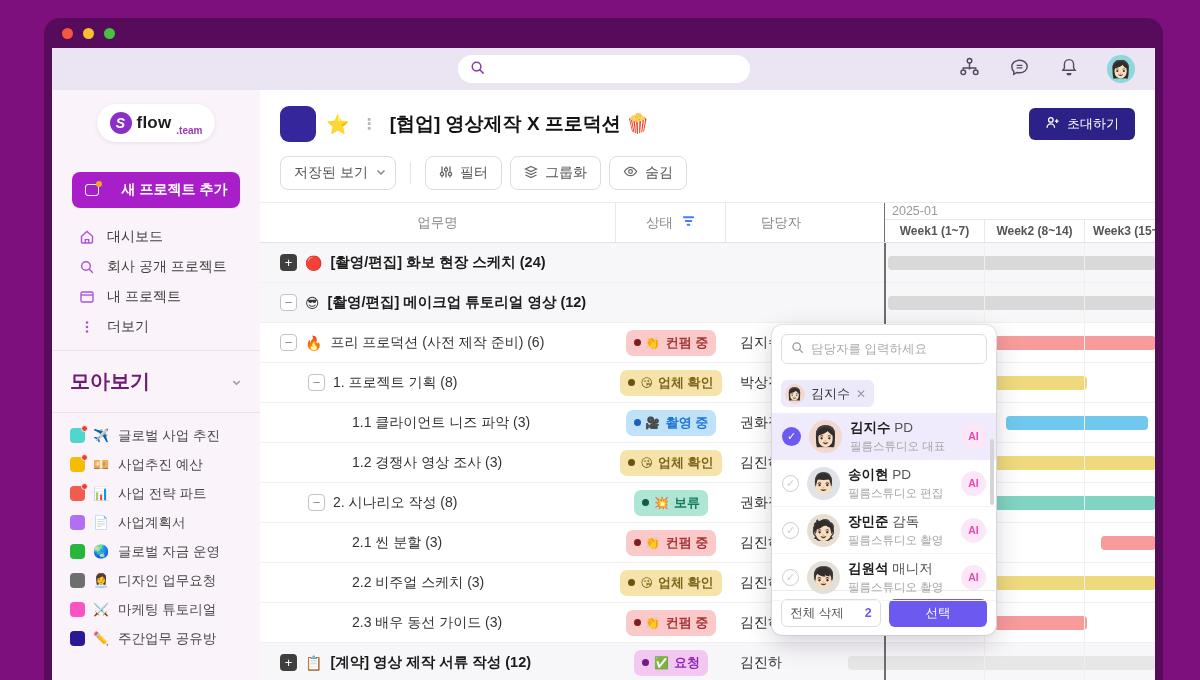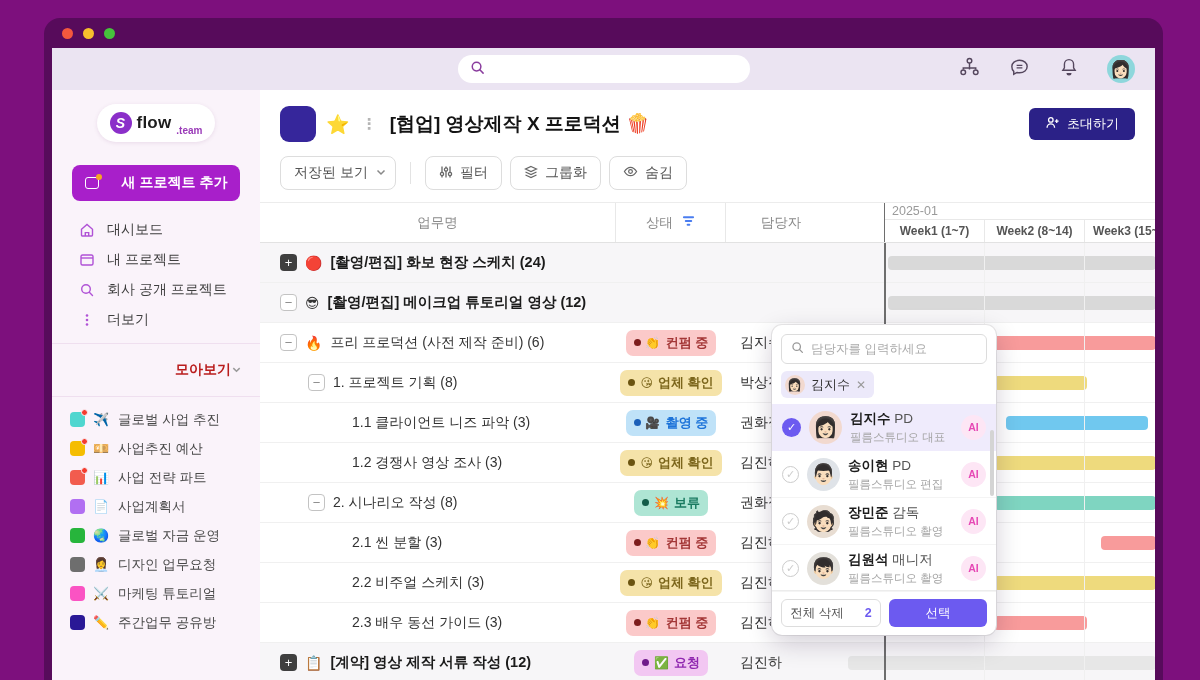--- a/index.html
+++ b/index.html
@@ -23,30 +23,30 @@
   
   .appbody { flex:1; display:flex; min-height:0; }
   .sidebar { width:208px; background:#faf3fa; flex:none; overflow:hidden; }
   .logo-wrap { display:flex; justify-content:center; padding:14px 0 10px; }
   .logo { background:#fff; height:38px; width:118px; border-radius:20px; display:flex; align-items:center;
           justify-content:center; gap:5px; box-shadow:0 1px 4px rgba(90,10,90,.10); }
   .logo-mark { width:22px; height:22px; border-radius:50%; background:#8b2fc9; color:#fff; font-weight:bold;
                font-size:14px; display:flex; align-items:center; justify-content:center; font-style:italic; }
   .logo-text { font-weight:bold; font-size:17px; color:#1d1d1d; letter-spacing:.2px; }
   .logo-suffix { font-size:10px; color:#9a3ab8; font-weight:bold; align-self:flex-end; margin-bottom:6px; }
-  .new-project { margin:13px 20px 14px; height:36px; background:#a81fca; border-radius:8px; color:#fff;
+  .new-project { margin:20px 20px 14px; height:36px; background:#a81fca; border-radius:8px; color:#fff;
                  font-size:14px; font-weight:bold; display:flex; align-items:center; justify-content:center; gap:23px; cursor:pointer; }
   .np-icon { position:relative; width:14px; height:12px; border:1.6px solid #fff; border-radius:3px; }
   .np-icon::after { content:""; position:absolute; right:-4px; top:-4px; width:6px; height:6px;
                     border-radius:50%; background:#f6a623; }
   .nav-item { height:30px; display:flex; align-items:center; gap:12px; padding:0 26px; font-size:14px; color:#3e3e3e; cursor:pointer; }
   .nav-item .nav-ic { width:17px; display:flex; justify-content:center; }
   .side-divider { height:1px; background:#efdfef; margin:8px 0; }
-  .section-head { display:flex; align-items:center; justify-content:flex-end; padding:9px 18px;
-                  font-weight:bold; font-size:14px; color:#b91c1c; cursor:pointer; }
+  .section-head { display:flex; align-items:center; justify-content:space-between; padding:9px 18px;
+                  font-weight:bold; font-size:20px; color:#701a75; cursor:pointer; }
   .proj-item { height:29px; display:flex; align-items:center; gap:8px; padding:0 18px; font-size:13.5px; color:#4a4a4a; cursor:pointer; white-space:nowrap; }
   .chip { width:15px; height:15px; border-radius:4px; position:relative; flex:none; }
   .chip .reddot { position:absolute; right:-3px; top:-3px; width:7px; height:7px; border-radius:50%;
                   background:#f43b2e; border:1.5px solid #faf3fa; }
   .proj-emoji { font-size:13px; width:17px; text-align:center; flex:none; }
   
   .main { flex:1; min-width:0; background:#fff; position:relative; overflow:hidden; }
   .proj-header { display:flex; align-items:center; gap:10px; padding:16px 20px 8px; }
   .proj-color { width:36px; height:36px; border-radius:9px; background:#36269b; flex:none; }
   .star { font-size:19px; }
@@ -93,21 +93,21 @@
   .cell.c-assignee { width:110px; padding-left:14px; font-size:14px; color:#333; }
   .cell.c-gantt { flex:1; position:relative; overflow:hidden; }
   .gbar { position:absolute; top:13px; height:14px; border-radius:4px; }
   .vline { position:absolute; top:0; bottom:0; width:1px; z-index:2; }
   .vline.dark { width:1.5px; background:#6e6e6e; }
   .vline.light { background:#f0f0f0; }
   
   .popup { position:absolute; left:728px; top:307px; width:224px; height:310px; background:#fff; z-index:20;
            border-radius:10px; box-shadow:0 8px 26px rgba(30,10,50,.20), 0 0 0 1px #ececec;
            display:flex; flex-direction:column; overflow:hidden; }
-  .p-search { margin:9px 9px 0; height:30px; border:1px solid #dcdcdc; border-radius:6px; display:flex;
+  .p-search { margin:9px 9px 9px; height:30px; border:1px solid #dcdcdc; border-radius:6px; display:flex;
               align-items:center; gap:7px; padding:0 9px; font-size:12.5px; color:#ababab; flex:none; }
   .p-chip-row { padding:7px 9px 6px; flex:none; }
   .p-chip { display:inline-flex; align-items:center; gap:6px; background:#ece9fa; border-radius:6px;
             height:27px; padding:0 8px 0 4px; font-size:13px; color:#333; }
   .p-chip-avatar { width:20px; height:20px; border-radius:50%; background:#f2d9cf; display:flex;
                    align-items:center; justify-content:center; font-size:12px; overflow:hidden; }
   .p-chip-x { color:#999; font-size:12px; cursor:pointer; }
   .p-list { flex:1; position:relative; min-height:0; }
   .p-item { height:47px; display:flex; align-items:center; gap:8px; padding:0 10px; border-bottom:1px solid #f4f4f4; cursor:pointer; }
   .p-item.sel { background:#efebfc; border-bottom:1px solid #efebfc; }
@@ -195,35 +195,35 @@
                 <span class="nav-ic">
                   <svg width="16" height="16" viewBox="0 0 16 16" fill="none" stroke="#b052d6" stroke-width="1.4">
                     <path d="M2.5 7.3 8 2.5l5.5 4.8v5.7a1 1 0 0 1-1 1h-9a1 1 0 0 1-1-1z"></path>
                     <path d="M6.3 14v-3.4h3.4V14"></path>
                   </svg>
                 </span>
                 <span>대시보드</span>
               </div>
               <div class="nav-item">
                 <span class="nav-ic">
+                  <svg width="16" height="16" viewBox="0 0 16 16">
+                    <circle cx="7" cy="7" r="4.3" fill="none" stroke="#b052d6" stroke-width="1.4"></circle>
+                    <path d="M10.3 10.3 13.5 13.5" stroke="#b052d6" stroke-width="1.4" stroke-linecap="round"></path>
+                  </svg>
+                </span>
+                <span>회사 공개 프로젝트</span>
+              </div>
+              <div class="nav-item">
+                <span class="nav-ic">
                   <svg width="16" height="16" viewBox="0 0 16 16" fill="none" stroke="#b052d6" stroke-width="1.4">
                     <rect x="2" y="3" width="12" height="10" rx="1.5"></rect>
                     <path d="M2 6h12"></path>
                   </svg>
                 </span>
                 <span>내 프로젝트</span>
-              </div>
-              <div class="nav-item">
-                <span class="nav-ic">
-                  <svg width="16" height="16" viewBox="0 0 16 16">
-                    <circle cx="7" cy="7" r="4.3" fill="none" stroke="#b052d6" stroke-width="1.4"></circle>
-                    <path d="M10.3 10.3 13.5 13.5" stroke="#b052d6" stroke-width="1.4" stroke-linecap="round"></path>
-                  </svg>
-                </span>
-                <span>회사 공개 프로젝트</span>
               </div>
               <div class="nav-item">
                 <span class="nav-ic">
                   <svg width="16" height="16" viewBox="0 0 16 16" fill="#b052d6">
                     <circle cx="8" cy="3.5" r="1.3"></circle>
                     <circle cx="8" cy="8" r="1.3"></circle>
                     <circle cx="8" cy="12.5" r="1.3"></circle>
                   </svg>
                 </span>
                 <span>더보기</span>

